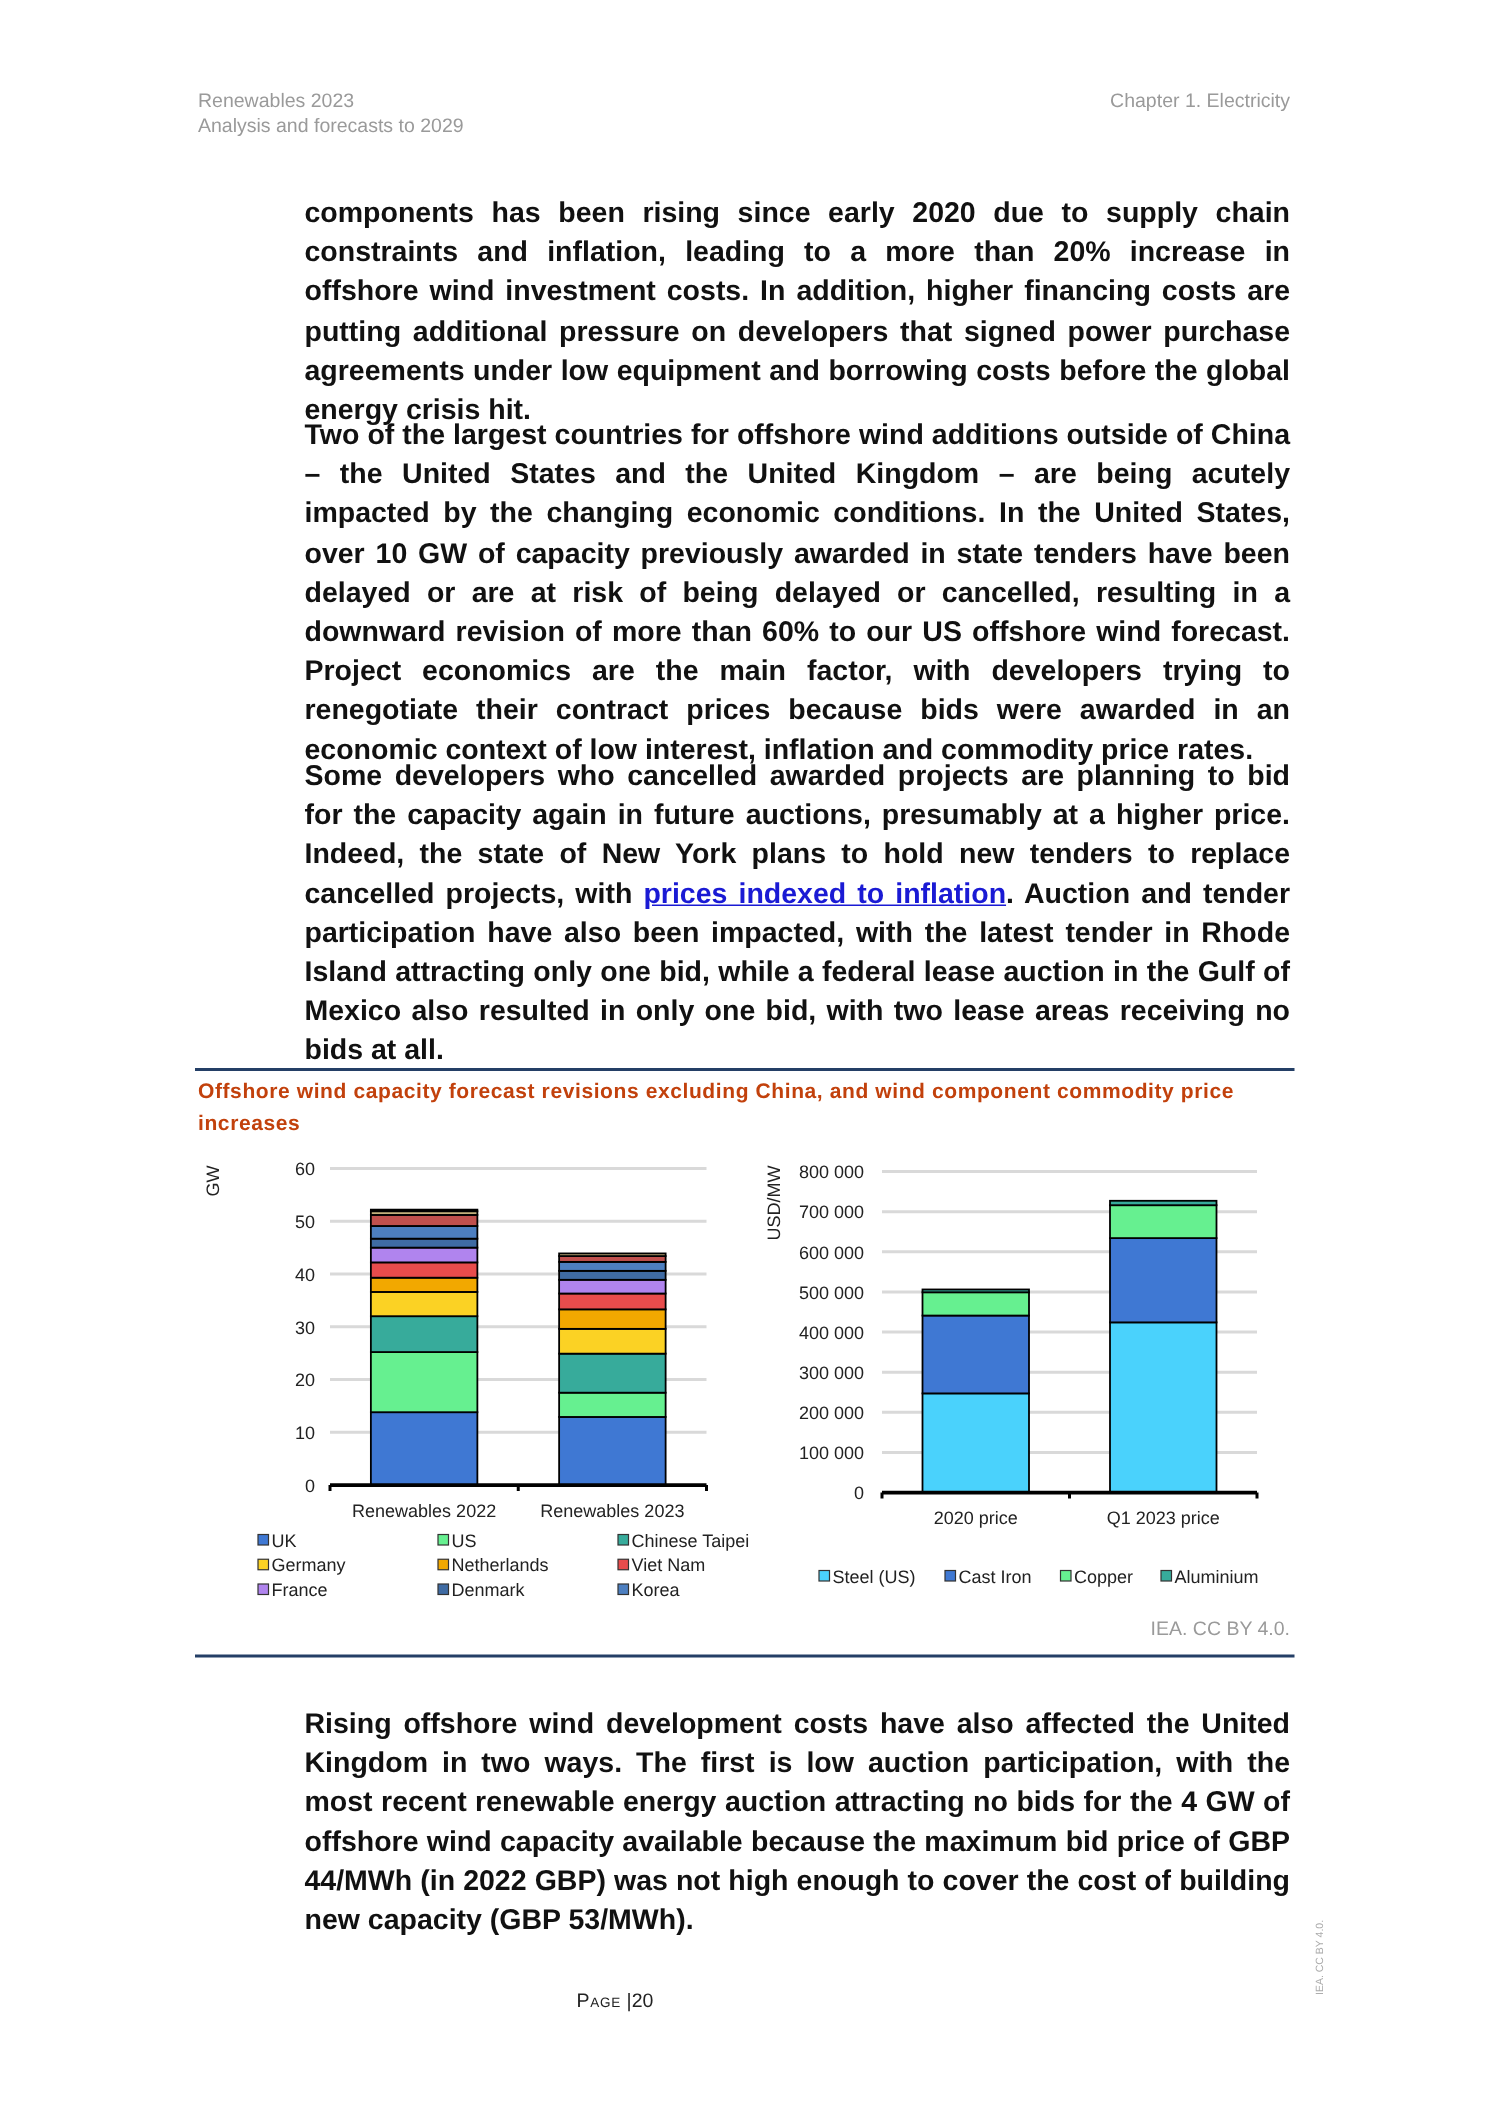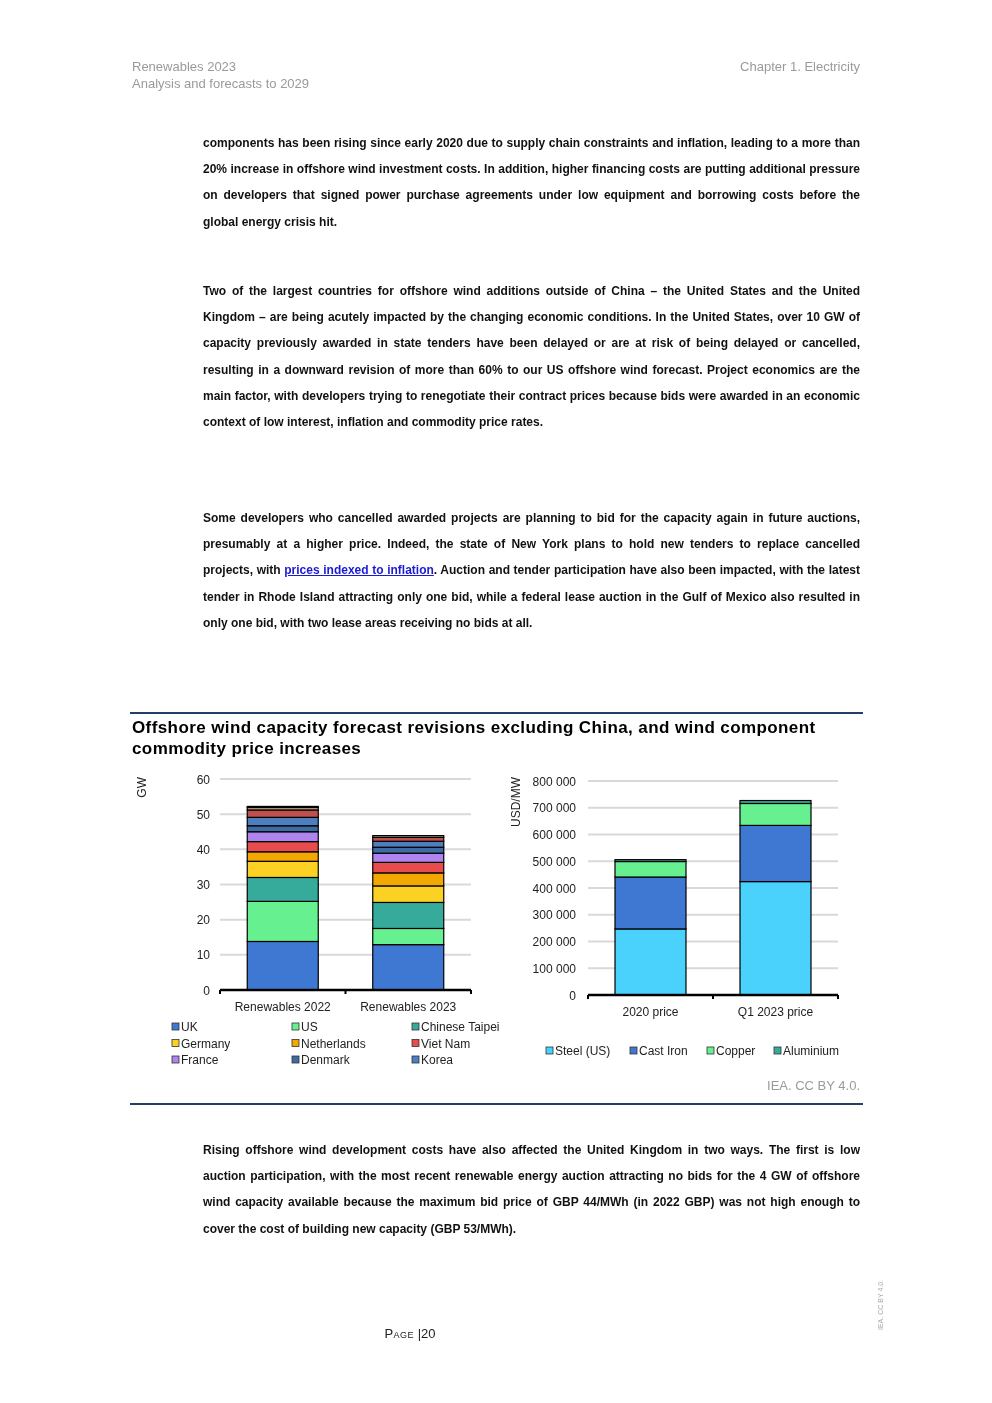--- a/index.html
+++ b/index.html
@@ -1,23 +1,23 @@
 <!DOCTYPE html>
 <html><head>
 <meta charset="utf-8">
 <style>
   html, body { margin: 0; padding: 0; background: #fff; }
   body { width: 992px; height: 1403px; position: relative; overflow: hidden; font-family: "Liberation Sans", sans-serif; }
   .hdr { position: absolute; top: 58px; font-size: 13px; color: #9a9a9a; line-height: 17px; }
   .hdr.left { left: 132px; }
   .hdr.right { right: 132px; text-align: center; }
-  .para { position: absolute; left: 203px; width: 657px; font-size: 12px; line-height: 26.2px; color: #111; text-align: justify; font-weight: bold; }
+  .para { position: absolute; left: 203px; width: 657px; font-size: 19px; line-height: 26.2px; color: #111; text-align: justify; font-weight: bold; }
   .para a { color: #1a1ad4; text-decoration: underline; }
   .rule { position: absolute; left: 130px; width: 733px; height: 2px; background: #243f66; }
-  .fig-title { position: absolute; left: 132px; top: 717px; width: 720px; font-size: 17px; line-height: 21px; color: #000000; font-weight: bold; letter-spacing: 0.4px; }
+  .fig-title { position: absolute; left: 132px; top: 717px; width: 720px; font-size: 14px; line-height: 21px; color: #c2410c; font-weight: bold; letter-spacing: 0.4px; }
   svg text { font-family: "Liberation Sans", sans-serif; }
   .credit { position: absolute; right: 132px; top: 1078px; font-size: 13px; color: #9a9a9a; }
   .page { position: absolute; left: 0; width: 820px; top: 1326px; text-align: center; font-size: 13px; color: #222; }
   .page .pg { font-variant: small-caps; letter-spacing: 0.5px; }
   .side { position: absolute; left: 877px; top: 1330px; transform: rotate(-90deg); transform-origin: left top; font-size: 7px; color: #aaa; white-space: nowrap; }
 </style>
 </head>
 <body>
 
 <div class="hdr left">

